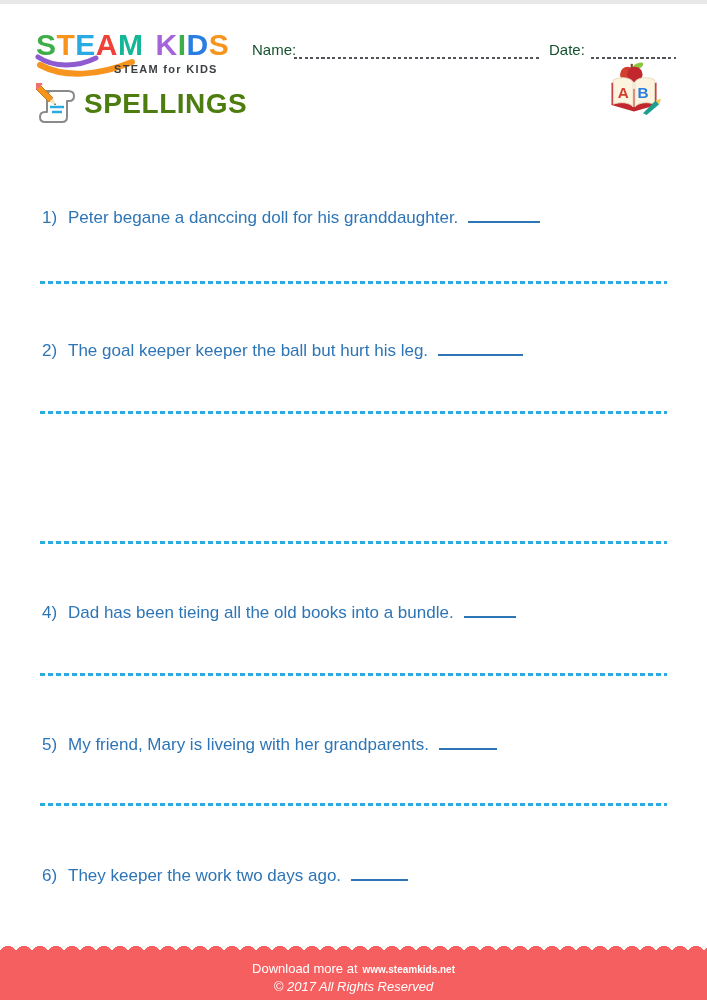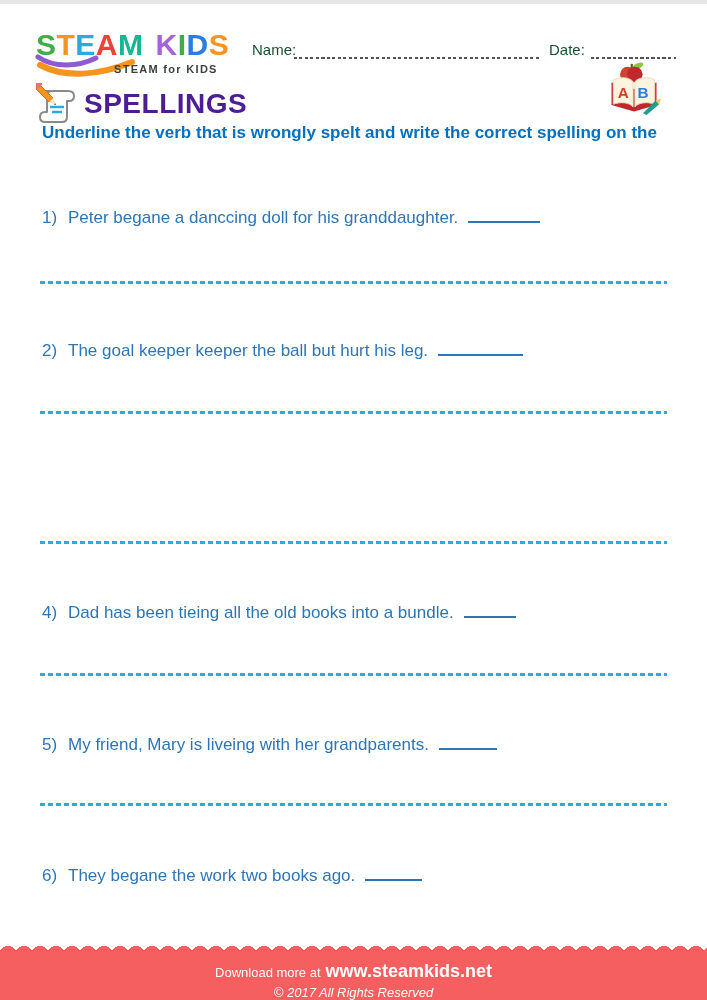--- a/index.html
+++ b/index.html
@@ -34,21 +34,21 @@
   }
   .name-line { left:294px; width:246px; }
   .date-line { left:591px; width:85px; }
 
   .corner-icon { position:absolute; left:607px; top:57px; }
 
   
   .title-icon { position:absolute; left:36px; top:79px; }
   .page-title {
     position:absolute; left:84px; top:84px;
-    font-size:28px; font-weight:bold; letter-spacing:0.5px; color:#4c1d95;
+    font-size:28px; font-weight:bold; letter-spacing:0.5px; color:#4d7c0f;
   }
 
   
   .instruction {
     position:absolute; left:42px; top:118px; width:640px;
     font-size:17px; font-weight:bold; color:#0070c0; line-height:1.35;
   }
 
   
   .question {
@@ -69,21 +69,21 @@
   .footer-scallops {
     position:absolute; left:0; top:941px; width:707px; height:10px;
     background-image:radial-gradient(circle at 50% 100%, #f65f5f 69%, rgba(246,95,95,0) 72%);
     background-size:16px 10px; background-repeat:repeat-x;
   }
   .footer-band {
     position:absolute; left:0; top:950px; width:707px; height:50px;
     background:#f65f5f; color:#ffffff; text-align:center;
   }
   .footer-line1 { margin-top:7px; font-size:13px; }
-  .footer-line1 .url { font-weight:bold; font-size:18px; margin-left:5px; }
+  .footer-line1 .url { font-weight:bold; font-size:10px; margin-left:5px; }
   .footer-line2 { margin-top:3px; font-size:13px; font-style:italic; }
 </style>
 </head>
 <body>
 
 <div class="page">
 
   <div class="logo-letters">
     <span style="color: rgb(63, 174, 73);">S</span><span style="color: rgb(247, 148, 29);">T</span><span style="color: rgb(41, 171, 226);">E</span><span style="color: rgb(239, 65, 54);">A</span><span style="color: rgb(20, 183, 149);">M</span><span class="word-gap" style="color: rgb(167, 99, 217);">K</span><span style="color: rgb(63, 174, 73);">I</span><span style="color: rgb(42, 125, 225);">D</span><span style="color: rgb(247, 148, 29);">S</span>
   </div>
@@ -117,21 +117,20 @@
     <line x1="14" y1="24" x2="28" y2="24" stroke="#29ABE2" stroke-width="2.5"></line>
     <line x1="16" y1="29" x2="26" y2="29" stroke="#29ABE2" stroke-width="2.5"></line>
     <polygon points="3,1 17,15 13,19 -1,5" fill="#F7941D" stroke="#c97b14" stroke-width="1"></polygon>
     <polygon points="17,15 13,19 20,22" fill="#f5e3c4"></polygon>
     <polygon points="19.2,20.3 20,22 18,21.4" fill="#333"></polygon>
     <rect x="-3" y="-3" width="8" height="8" fill="#f06f6f" transform="rotate(45 1 1)"></rect>
   </svg>
   <div class="page-title">SPELLINGS</div>
 
   <div class="instruction">
-    <div>Underline the verb that is wrongly spelt and write the correct spelling on the</div>
   </div>
 
   <div class="question" style="top:203px">
     <span class="q-num">1)</span><span>Peter begane a danccing doll for his granddaughter.</span><span class="q-blank" style="width:72px"></span>
   </div>
   <div class="divider" style="top:277px"></div>
 
   <div class="question" style="top:336px">
     <span class="q-num">2)</span><span>The goal keeper keeper the ball but hurt his leg.</span><span class="q-blank" style="width:85px"></span>
   </div>
@@ -143,21 +142,21 @@
     <span class="q-num">4)</span><span>Dad has been tieing all the old books into a bundle.</span><span class="q-blank" style="width:52px"></span>
   </div>
   <div class="divider" style="top:669px"></div>
 
   <div class="question" style="top:730px">
     <span class="q-num">5)</span><span>My friend, Mary is liveing with her grandparents.</span><span class="q-blank" style="width:58px"></span>
   </div>
   <div class="divider" style="top:799px"></div>
 
   <div class="question" style="top:861px">
-    <span class="q-num">6)</span><span>They begane the work two books ago.</span><span class="q-blank" style="width:57px"></span>
+    <span class="q-num">6)</span><span>They keeper the work two days ago.</span><span class="q-blank" style="width:57px"></span>
   </div>
 
   <div class="footer-scallops"></div>
   <div class="footer-band">
     <div class="footer-line1">
       <span>Download more at</span><span class="url">www.steamkids.net</span>
     </div>
     <div class="footer-line2">© 2017 All Rights Reserved</div>
   </div>
 

